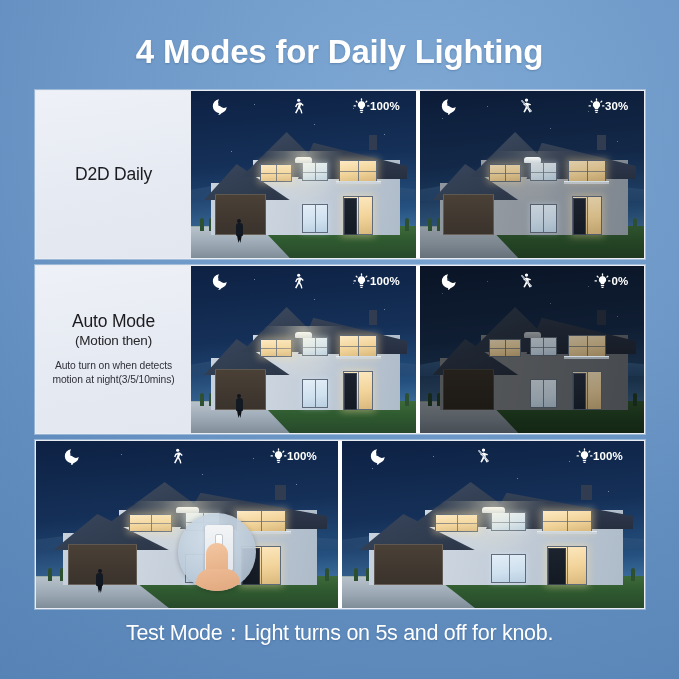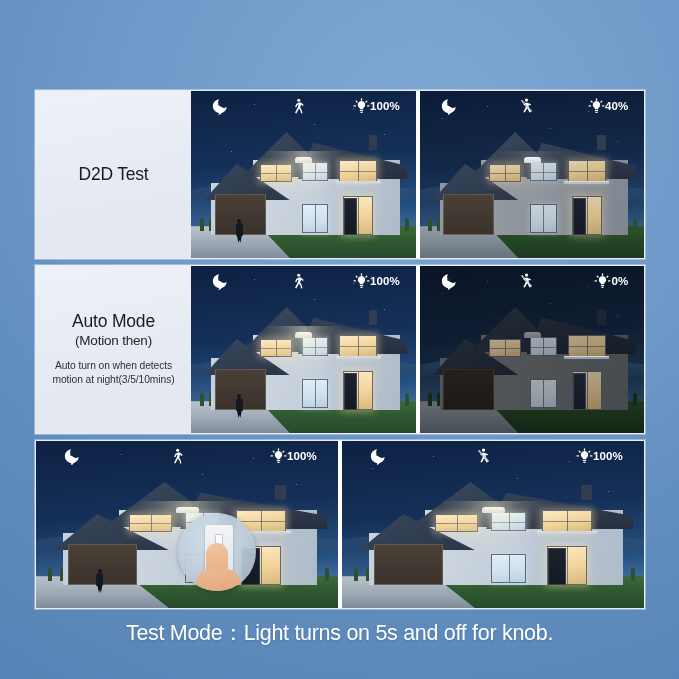--- a/index.html
+++ b/index.html
@@ -289,24 +289,25 @@
     letter-spacing: -0.3px;
     text-shadow: 0 1px 2px rgba(30,60,95,0.26);
   }
   .footer .lbl { margin-right: 0; }
 </style>
 </head>
 <body>
 
 <div class="page">
 
+  <div class="title">4 Modes for Daily Lighting</div>
 
   <div class="row" id="row-0">
     <div class="info">
-      <div class="mode-title">D2D Test</div>
+      <div class="mode-title">D2D Daily</div>
     </div>
     <div class="scenes">
 
       <div class="scene left lv100">
         <div class="sky">
           <div class="stars">
             <i class="star" style="left:12%;top:14%"></i>
               <i class="star" style="left:28%;top:8%"></i>
             <i class="star" style="left:55%;top:20%"></i>
               <i class="star" style="left:72%;top:10%"></i>
@@ -460,21 +461,21 @@
             <span>
               <svg width="17" height="17" viewBox="0 0 24 24">
                   <path d="M12 4.2a5.2 5.2 0 0 0-3.1 9.4c.5.4.8 1 .8 1.6v.6h4.6v-.6c0-.6.3-1.2.8-1.6A5.2 5.2 0 0 0 12 4.2z" fill="#fff"></path>
                   <rect x="9.5" y="17.1" width="5" height="1.5" rx=".7" fill="#fff"></rect>
                   <rect x="10.2" y="19.6" width="3.6" height="1.4" rx=".7" fill="#fff"></rect>
                   <g stroke="#fff" stroke-width="1.9" stroke-linecap="round">
                     <path d="M12 1.4v1.6M4.6 4.6l1.2 1.2M19.4 4.6l-1.2 1.2M1.6 11.2h1.7M20.7 11.2h1.7"></path>
                   </g>
                 </svg>
             </span>
-            <span class="pct">40%</span>
+            <span class="pct">30%</span>
           </span>
         </div>
       </div>
 
     </div>
   </div>
 
   <div class="row" id="row-1">
     <div class="info">
       <div class="mode-title">Auto Mode</div>

